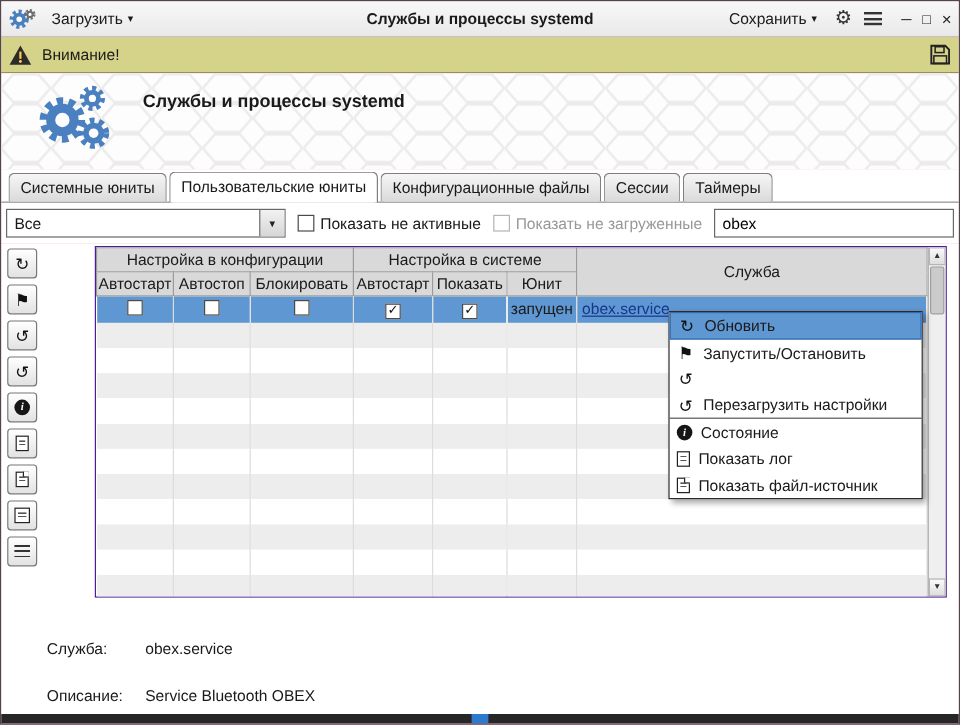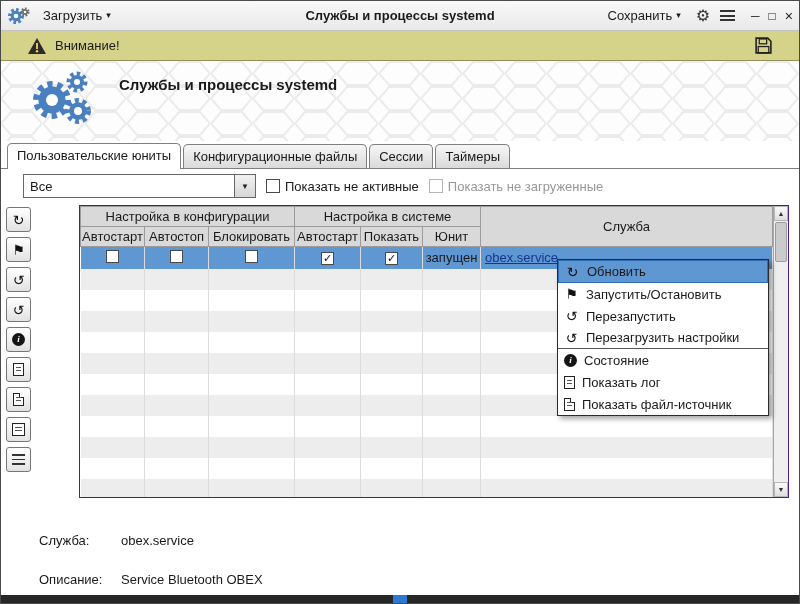--- a/index.html
+++ b/index.html
@@ -18,40 +18,40 @@
   .menu-btn { display:flex; align-items:center; gap:4px; padding:3px 5px; border-radius:3px; cursor:default; }
   .caret { font-size:9px; line-height:1; }
   .gear-glyph { font-size:16px; color:#333; line-height:1; }
   .hamburger { width:15px; height:11px; border-top:2px solid #333; border-bottom:2px solid #333; position:relative; }
   .hamburger::after { content:""; position:absolute; left:0; right:0; top:2.5px; height:2px; background:#333; }
   .win-controls { display:flex; gap:9px; margin-left:6px; font-size:12px; color:#222; align-items:center; }
   .win-controls span { line-height:1; }
 
   
   .warnbar { flex:0 0 30px; background:#d5d28a; border-bottom:1px solid #93905a;
-             display:flex; align-items:center; gap:8px; padding:0 26px; }
+             display:flex; align-items:center; gap:8px; padding:0 6px; }
   .warn-text { flex:1; }
 
   
   .hero { flex:0 0 80px; background:#fdfdfd; position:relative; overflow:hidden; }
   .hex-bg { position:absolute; inset:0; }
   .hero-logo { position:absolute; left:26px; top:8px; }
   .hero-text { position:absolute; left:118px; top:15px; }
   .hero-title { font-weight:bold; font-size:15px; margin-bottom:10px; }
   .hero-sub { font-weight:bold; font-size:13px; }
 
   
   .tabbar { flex:0 0 28px; display:flex; align-items:flex-end; padding-left:6px;
             border-bottom:1px solid #7f7f7f; background:#fff; }
   .tab { border:1px solid #7f7f7f; border-bottom:none; border-radius:5px 5px 0 0;
          padding:4px 9px; background:linear-gradient(#f6f6f6,#dadada); margin-right:2px; white-space:nowrap; }
   .tab.active { background:#fff; margin-bottom:-1px; padding-bottom:6px; position:relative; z-index:2; }
 
   
-  .filterbar { flex:0 0 34px; display:flex; align-items:center; gap:10px; padding:0 22px; background:#fff; }
+  .filterbar { flex:0 0 34px; display:flex; align-items:center; gap:10px; padding:0 4px; background:#fff; }
   .combo { width:233px; height:24px; border:1px solid #686868; display:flex; align-items:stretch; background:#fff; }
   .combo-val { flex:1; padding-left:6px; display:flex; align-items:center; }
   .combo-btn { width:21px; border-left:1px solid #686868; background:linear-gradient(#f2f2f2,#d6d6d6);
                display:flex; align-items:center; justify-content:center; font-size:8px; color:#222; }
   .chk { display:flex; align-items:center; gap:5px; white-space:nowrap; }
   .chk.disabled { color:#98989a; }
   .chk.disabled .cb { border-color:#b4b4b4; }
   .search { margin-left:auto; width:200px; height:24px; border:1px solid #686868; padding:0 6px;
             font-family:"Liberation Sans","DejaVu Sans",sans-serif; font-size:13px; }
 
@@ -196,39 +196,41 @@
         <circle cx="51" cy="42" r="8.8" fill="#4a80c0"></circle>
         <circle cx="51" cy="42" r="4" fill="#fdfdfd"></circle>
       </svg>
     </span>
     <div class="hero-text">
       <div class="hero-title">Службы и процессы systemd</div>
     </div>
   </div>
 
   <div class="tabbar">
+      <div class="tab">Системные юниты</div>
       <div class="tab active">Пользовательские юниты</div>
       <div class="tab">Конфигурационные файлы</div>
       <div class="tab">Сессии</div>
       <div class="tab">Таймеры</div>
     </div>
 
   <div class="filterbar">
     <div class="combo">
       <span class="combo-val">Все</span>
       <span class="combo-btn">▼</span>
     </div>
     <div class="chk">
       <span class="cb"></span>
       <span>Показать не активные</span>
     </div>
     <div class="chk disabled">
       <span class="cb"></span>
       <span>Показать не загруженные</span>
     </div>
+    <input class="search" type="text" value="obex" style="">
   </div>
 
   <div class="main">
     <div class="left-toolbar">
         <div class="tool-btn">
           <span class="ic ic-refresh">↻</span>
         </div>
         <div class="tool-btn">
           <span class="ic ic-start-stop">⚑</span>
         </div>
@@ -438,21 +440,20 @@
       <div class="menu-item hl">
         <span class="ic ic-refresh">↻</span>
         <span class="mi-label">Обновить</span>
       </div>
       <div class="menu-item">
         <span class="ic ic-start-stop">⚑</span>
         <span class="mi-label">Запустить/Остановить</span>
       </div>
       <div class="menu-item">
         <span class="ic ic-restart">↺</span>
-        <span class="mi-label">Перезапустить</span>
       </div>
       <div class="menu-item sep">
         <span class="ic ic-reload">↻</span>
         <span class="mi-label">Перезагрузить настройки</span>
       </div>
       <div class="menu-item">
         <span class="ic ic-info">i</span>
         <span class="mi-label">Состояние</span>
       </div>
       <div class="menu-item">

